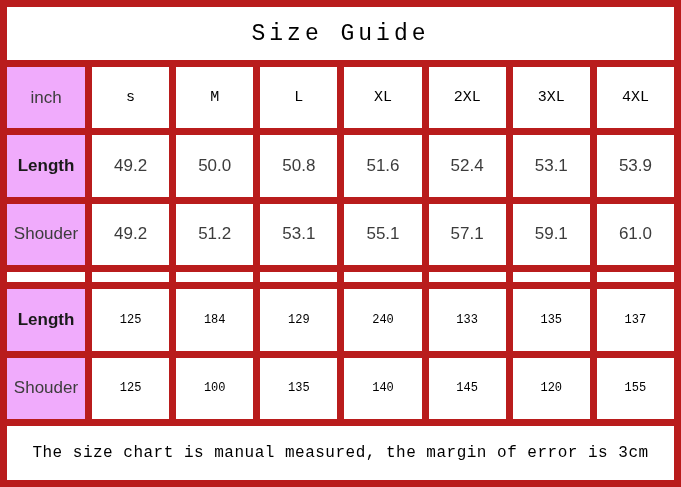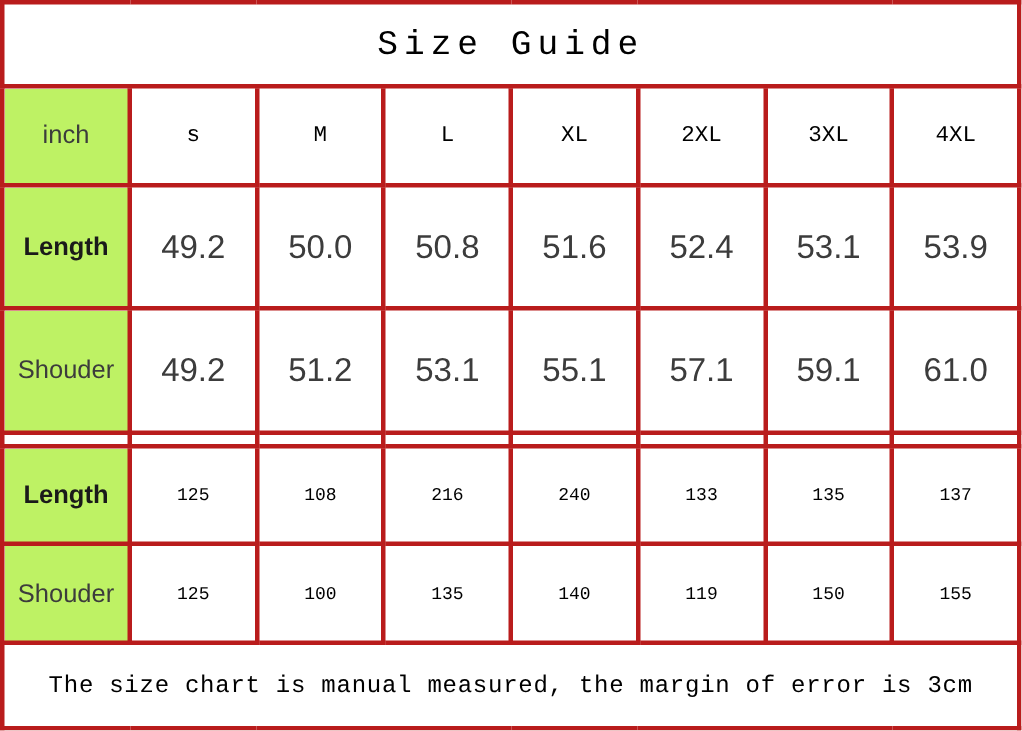--- a/index.html
+++ b/index.html
@@ -14,40 +14,40 @@
   }
   table.size-table {
     width: 681px;
     height: 487px;
     border-collapse: collapse;
     table-layout: fixed;
     border: 2px solid #000000;
     border-bottom-width: 3px;
   }
   table.size-table td {
-    border: 3px solid #b91c1c;
+    border: 7px solid #b91c1c;
     text-align: center;
     vertical-align: middle;
     padding: 0;
     overflow: hidden;
   }
-  .gray { background: #bef264; }
+  .gray { background: #f0abfc; }
   .mono { font-family: "Liberation Mono", "DejaVu Sans Mono", monospace; color: #000000; }
   .sans { font-family: "Liberation Sans", "DejaVu Sans", sans-serif; color: #3c3c3c; }
   .title-cell {
     font-size: 23px;
     letter-spacing: 4px;
     height: 53px;
     color: #000000;
   }
   .unit-cell  { font-size: 17px; }
   .label-cell { font-size: 17px; }
   .bold       { font-weight: 700; color: #1a1a1a; }
   .size-cell  { font-size: 15px; }
-  .val-in     { font-size: 22px; }
+  .val-in     { font-size: 17px; }
   .val-cm     { font-size: 12px; }
   .footer-cell {
     font-size: 16px;
     font-weight: 400;
     height: 54px;
     letter-spacing: 0.5px;
   }
 </style>
 </head>
 <body>
@@ -111,36 +111,36 @@
       <td></td>
       <td></td>
       <td></td>
       <td></td>
     </tr>
 
 
     <tr>
       <td class="gray sans label-cell bold">Length</td>
       <td class="mono val-cm">125</td>
-      <td class="mono val-cm">108</td>
-      <td class="mono val-cm">216</td>
+      <td class="mono val-cm">184</td>
+      <td class="mono val-cm">129</td>
       <td class="mono val-cm">240</td>
       <td class="mono val-cm">133</td>
       <td class="mono val-cm">135</td>
       <td class="mono val-cm">137</td>
     </tr>
 
     <tr>
       <td class="gray sans label-cell">Shouder</td>
       <td class="mono val-cm">125</td>
       <td class="mono val-cm">100</td>
       <td class="mono val-cm">135</td>
       <td class="mono val-cm">140</td>
-      <td class="mono val-cm">119</td>
-      <td class="mono val-cm">150</td>
+      <td class="mono val-cm">145</td>
+      <td class="mono val-cm">120</td>
       <td class="mono val-cm">155</td>
     </tr>
 
     <tr>
       <td colspan="8" class="mono footer-cell">The size chart is manual measured, the margin of error is 3cm</td>
     </tr>
   </tbody>
     </table>
 </div>
 

